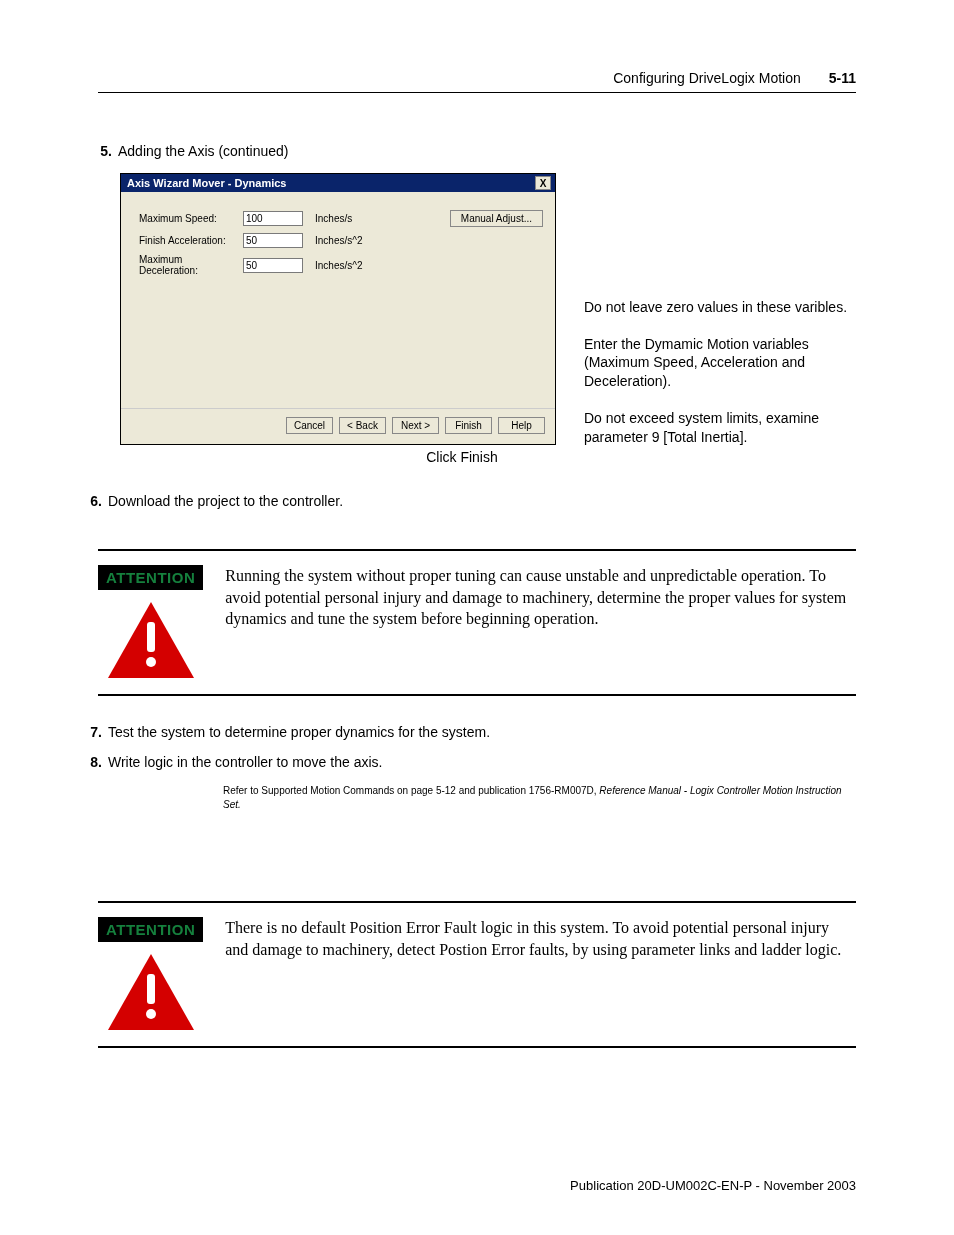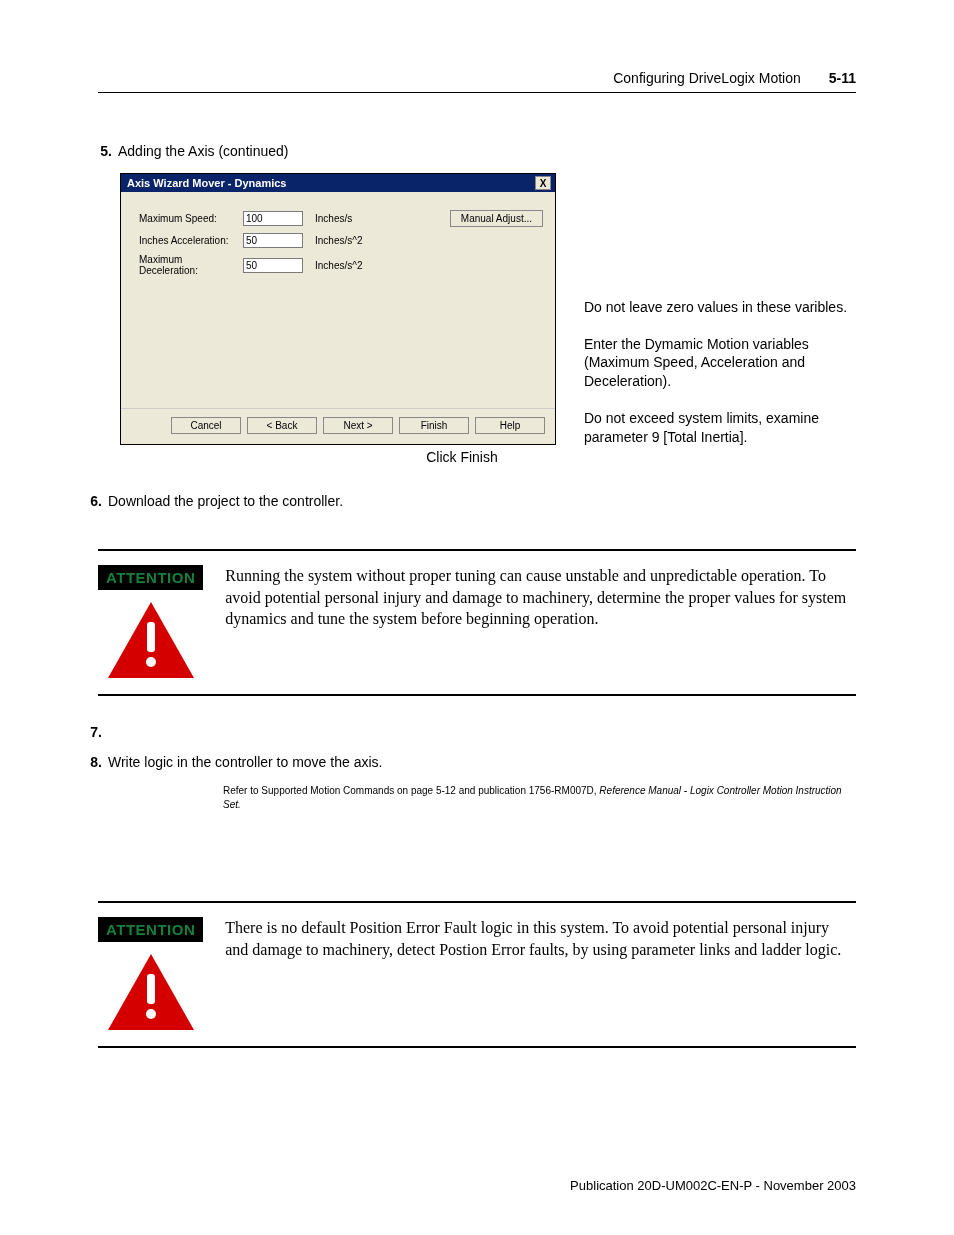--- a/index.html
+++ b/index.html
@@ -104,21 +104,21 @@
     display: flex;
     justify-content: flex-end;
     gap: 6px;
     padding: 8px 10px 10px 10px;
     border-top: 1px solid #ccc;
   }
   .dlg-btn {
     border: 1px solid #888;
     background: #ece9d8;
     padding: 2px 0;
-    width: 70px;
+    width: 47px;
     font-size: 10px;
     text-align: center;
   }
   .click-finish {
     text-align: center;
     font-size: 14px;
     margin-top: 4px;
     margin-left: 270px;
   }
   .side-text {
@@ -197,21 +197,21 @@
           <span class="dialog-close">X</span>
         </div>
         <div class="dialog-body">
           <div class="field-row">
             <span class="field-label">Maximum Speed:</span>
             <input class="field-input" value="100" style="">
             <span class="field-unit">Inches/s</span>
             <button class="manual-adj-btn">Manual Adjust...</button>
           </div>
           <div class="field-row">
-            <span class="field-label">Inches Acceleration:</span>
+            <span class="field-label">Finish Acceleration:</span>
             <input class="field-input" value="50" style="">
             <span class="field-unit">Inches/s^2</span>
           </div>
           <div class="field-row">
             <span class="field-label">Maximum Deceleration:</span>
             <input class="field-input" value="50" style="">
             <span class="field-unit">Inches/s^2</span>
           </div>
         </div>
         <div class="dialog-buttons">
@@ -244,20 +244,21 @@
         <polygon points="45,2 88,78 2,78" fill="#d40000"></polygon>
         <rect x="41" y="22" width="8" height="30" rx="3" fill="#fff"></rect>
         <circle cx="45" cy="62" r="5" fill="#fff"></circle>
       </svg>
     </div>
     <div class="attention-text">Running the system without proper tuning can cause unstable and unpredictable operation. To avoid potential personal injury and damage to machinery, determine the proper values for system dynamics and tune the system before beginning operation.</div>
   </div>
 
   <div class="step-row" style="margin-left:-10px;">
     <span class="step-num">7.</span>
+    <span class="step-text">Test the system to determine proper dynamics for the system.</span>
   </div>
 
   <div class="step-row" style="margin-left:-10px; margin-top:10px;">
     <span class="step-num">8.</span>
     <span class="step-text">Write logic in the controller to move the axis.</span>
   </div>
 
   <div class="ref-block">
     <span>Refer to Supported Motion Commands on page 5-12 and publication 1756-RM007D, </span><span class="ital">Reference Manual - Logix Controller Motion Instruction Set.</span>
   </div>

